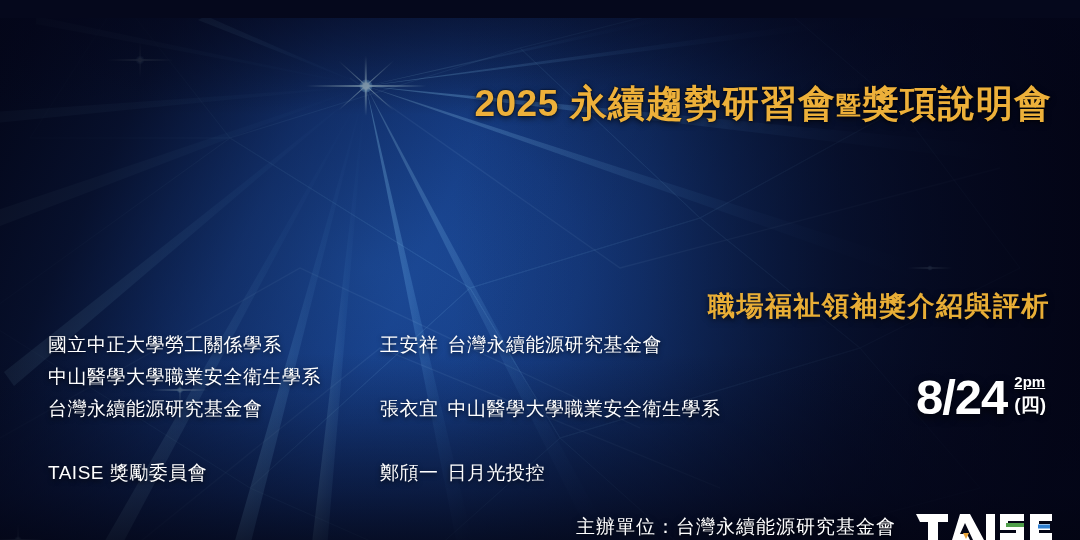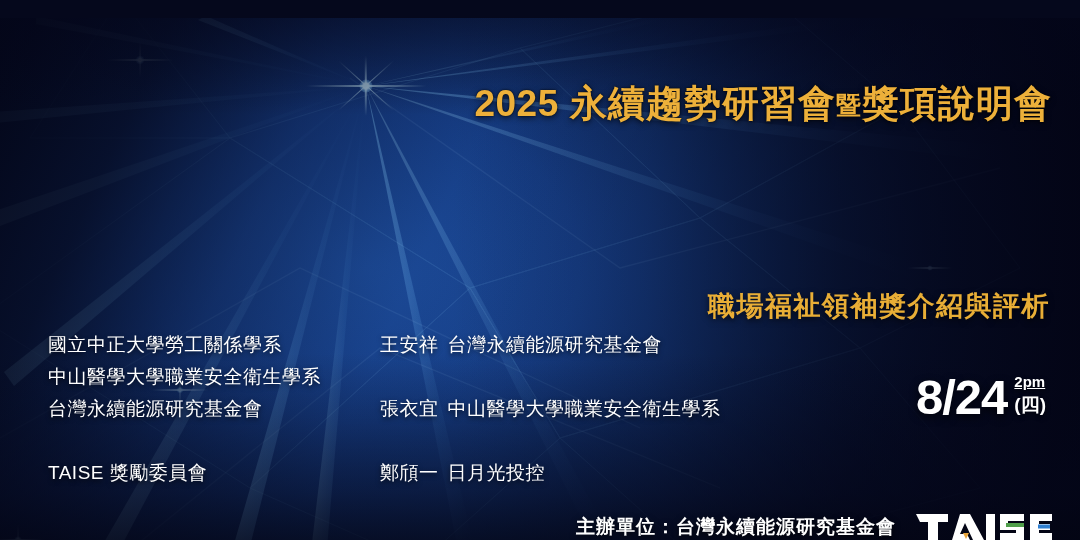--- a/index.html
+++ b/index.html
@@ -238,21 +238,21 @@
   
   .footer {
     position: absolute;
     right: 26px;
     bottom: 14px;
     display: flex;
     align-items: center;
   }
   .footer-organizer {
     font-size: 19px;
-    font-weight: 700;
+    font-weight: 400;
     color: #ffffff;
     letter-spacing: 1px;
     text-shadow: 0 2px 6px rgba(0,0,0,0.8);
     white-space: nowrap;
   }
   .taise-logo {
     margin-left: 18px;
     display: block;
   }
 </style>

